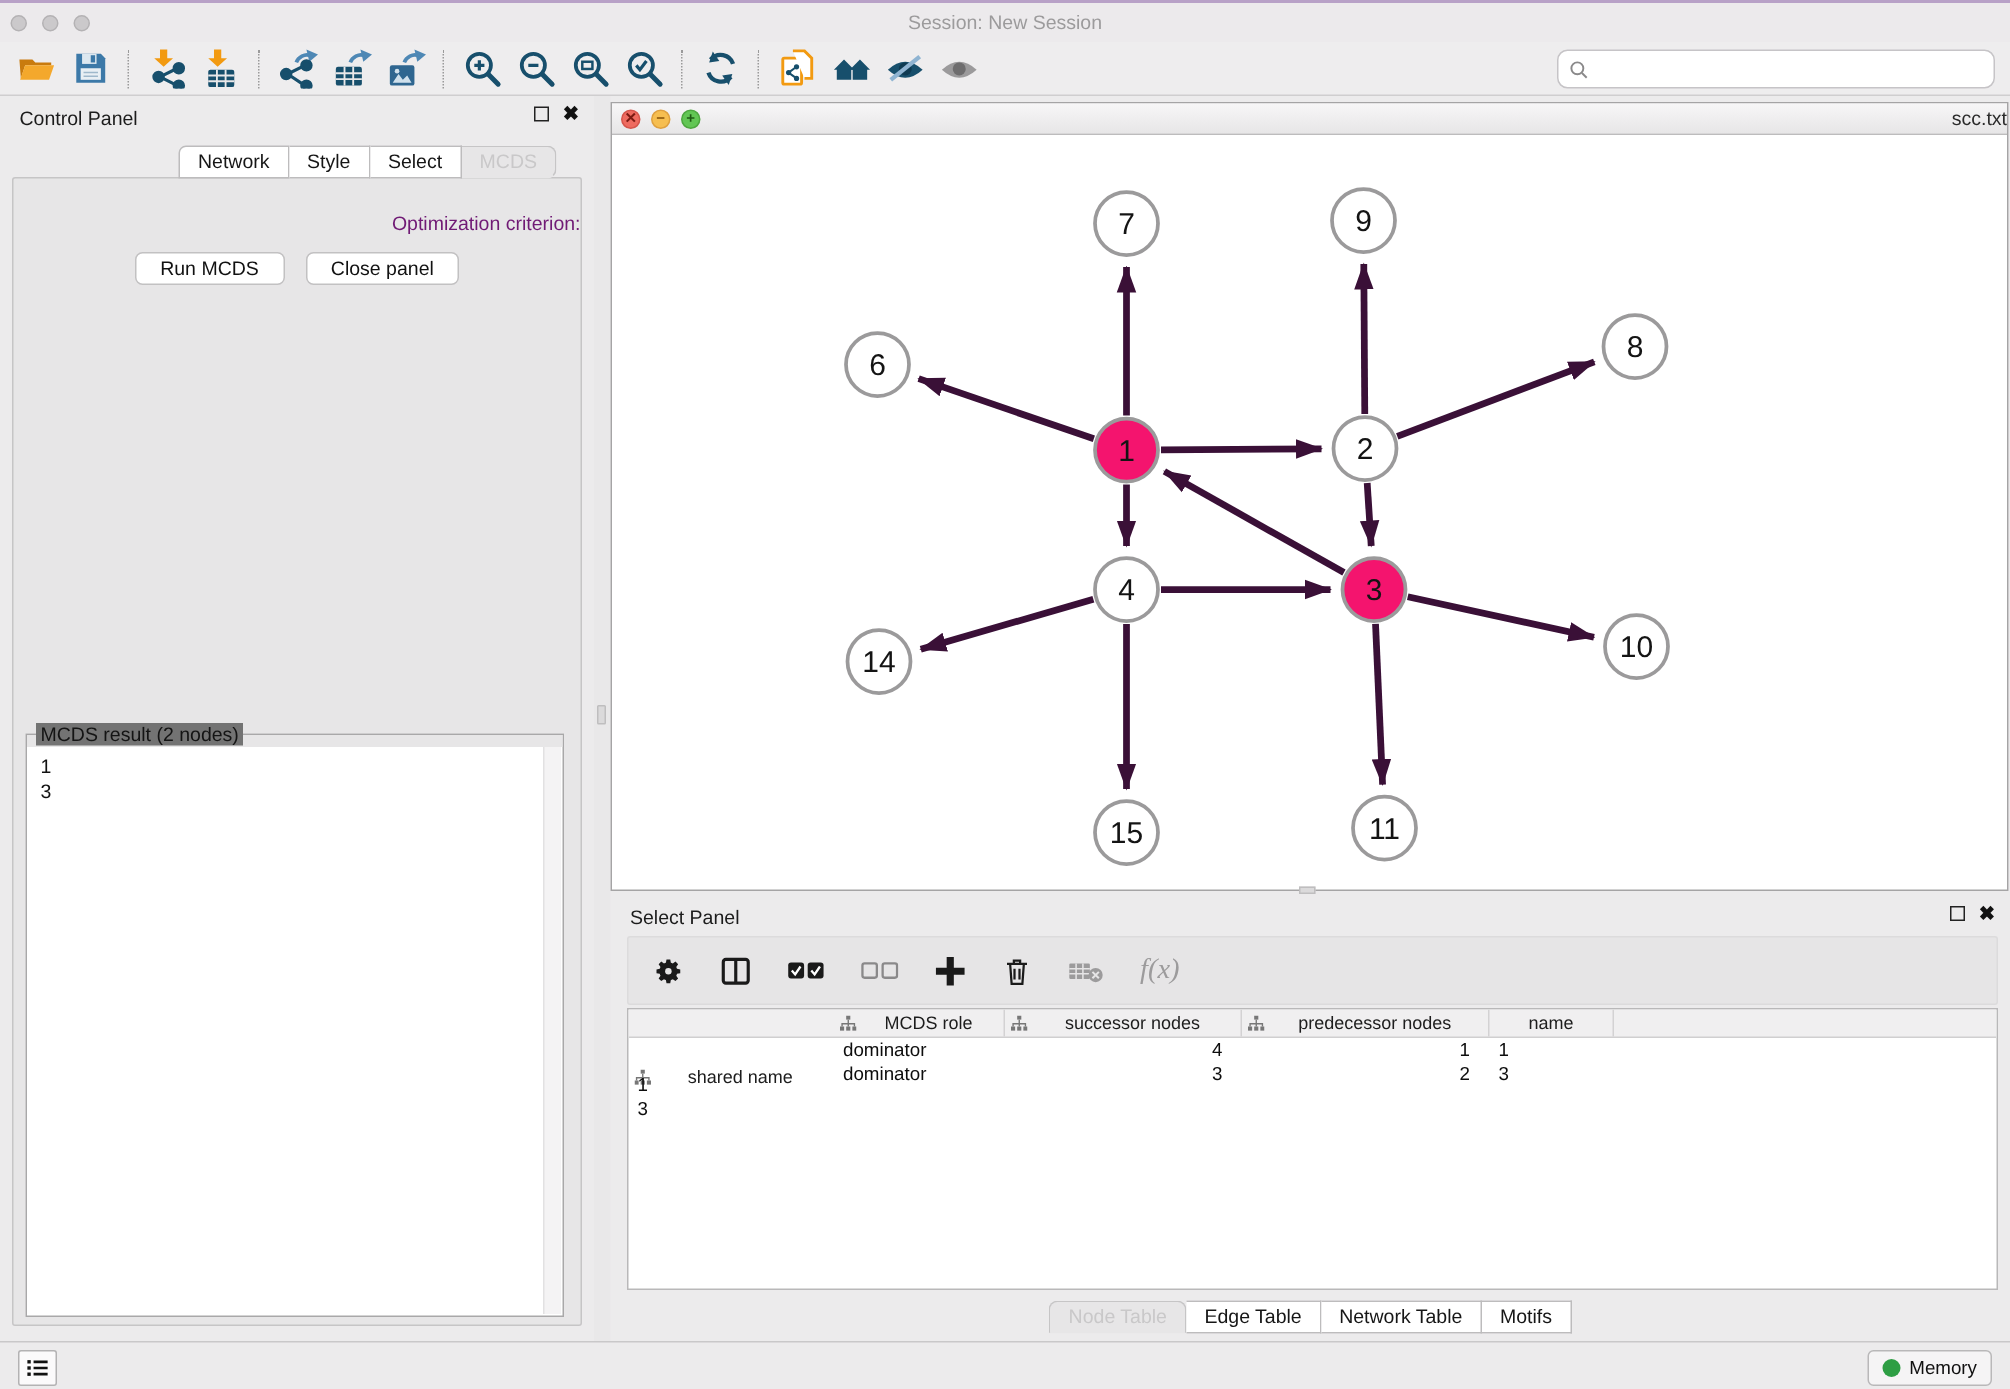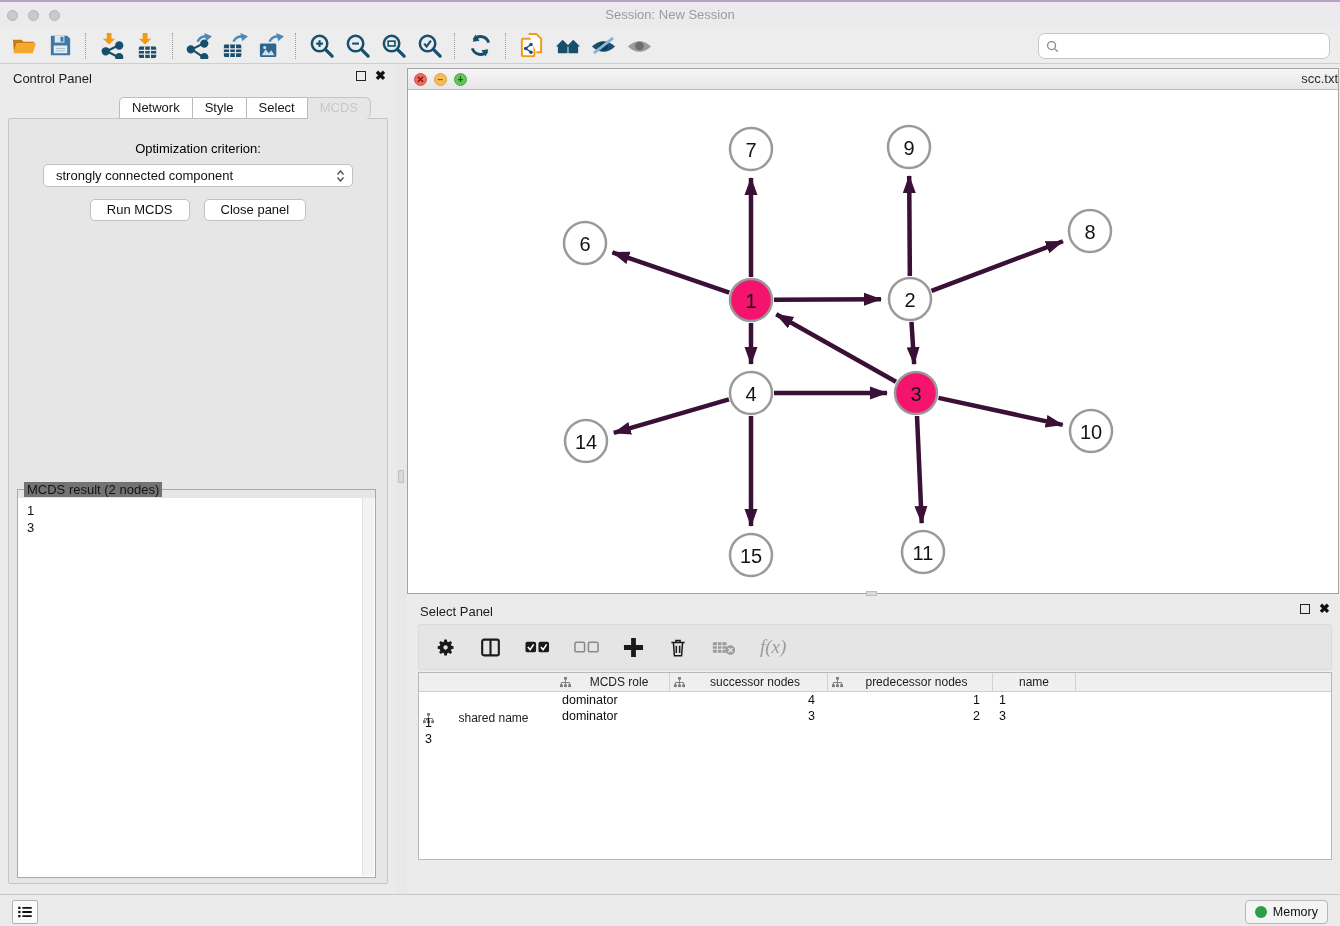--- a/index.html
+++ b/index.html
@@ -31,21 +31,21 @@
   .close-ic{font-size:13px;font-weight:bold;color:#111;line-height:10px;}
   .cp-tabs{position:absolute;left:79px;top:33px;display:flex;z-index:2;margin-left:40px;}
   .tab{height:22px;line-height:20px;padding:0 12px;font-size:13px;color:#161616;background:#fff;
        border:1px solid #BDBCBD;border-left:none;text-align:center;}
   .tab:first-child{border-left:1px solid #BDBCBD;border-radius:5px 0 0 0;}
   .cp-tabs .tab:last-child{border-radius:0 6px 6px 0;}
   .tab.active{background:#E7E6E7;color:#C9C8C9;border-color:#C6C5C6;border-radius:6px 6px 0 0;
               border-bottom:1px solid #E7E6E7;}
   #cp-body{position:absolute;left:8px;right:8px;top:54px;bottom:10px;background:#E7E6E7;
            border:1px solid #C6C5C6;border-radius:2px;}
-  #opt-label{margin-top:22px;text-align:center;font-size:13px;color:#000000;}
+  #opt-label{margin-top:22px;text-align:right;font-size:13px;color:#701a75;}
   #opt-select{position:relative;margin:8px auto 0;width:310px;height:23px;background:#fff;
               border:1px solid #C2C1C2;border-radius:5px;font-size:13px;line-height:21px;
               padding-left:12px;color:#111;}
   #opt-select svg{position:absolute;right:7px;top:4px;width:9px;height:14px;}
   .btnrow{display:flex;justify-content:center;gap:14px;margin-top:12px;}
   .pbtn{height:22px;background:#fff;border:1px solid #C2C1C2;border-radius:5px;font-size:13px;
         padding:0 16px;line-height:20px;color:#111;}
   #result-box{position:absolute;left:8px;right:11px;top:370px;bottom:5px;
               border:1px solid #A9A8A9;background:#fff;}
   #result-legend{position:absolute;left:6px;top:-8px;background:#737373;padding:0 3px;
@@ -273,27 +273,20 @@
       </span>
     </div>
     <div class="cp-tabs">
       <span class="tab">Network</span>
       <span class="tab">Style</span>
       <span class="tab">Select</span>
       <span class="tab active">MCDS</span>
     </div>
     <div id="cp-body">
       <div id="opt-label">Optimization criterion:</div>
-      <div id="opt-select">
-        <span>strongly connected component</span>
-        <svg viewBox="0 0 9 14">
-          <path d="M1.5 5.5L4.5 2l3 3.5" stroke="#5a5a5a" stroke-width="1.5" fill="none"></path>
-          <path d="M1.5 8.5l3 3.5 3-3.5" stroke="#5a5a5a" stroke-width="1.5" fill="none"></path>
-        </svg>
-      </div>
       <div class="btnrow">
         <button class="pbtn">Run MCDS</button>
         <button class="pbtn">Close panel</button>
       </div>
       <div id="result-box">
         <div id="result-inner">
           <div>1</div>
           <div>3</div>
         </div>
         <div id="result-scroll"></div>
@@ -480,20 +473,26 @@
         <span class="td c4">1</span>
       </div>
       <div class="trow">
         <span class="td c0">3</span>
         <span class="td c1">dominator</span>
         <span class="td c2 num">3</span>
         <span class="td c3 num">2</span>
         <span class="td c4">3</span>
       </div>
     </div>
+    <div class="tp-tabs">
+      <span class="tab active">Node Table</span>
+      <span class="tab">Edge Table</span>
+      <span class="tab">Network Table</span>
+      <span class="tab">Motifs</span>
+    </div>
   </div>
 
   <div id="statusbar">
     <div id="list-btn">
       <svg viewBox="0 0 24 24" width="18">
         <g fill="#111">
             <rect x="3" y="5" width="3" height="3"></rect>
             <rect x="3" y="10.5" width="3" height="3"></rect>
             <rect x="3" y="16" width="3" height="3"></rect>
           </g>

